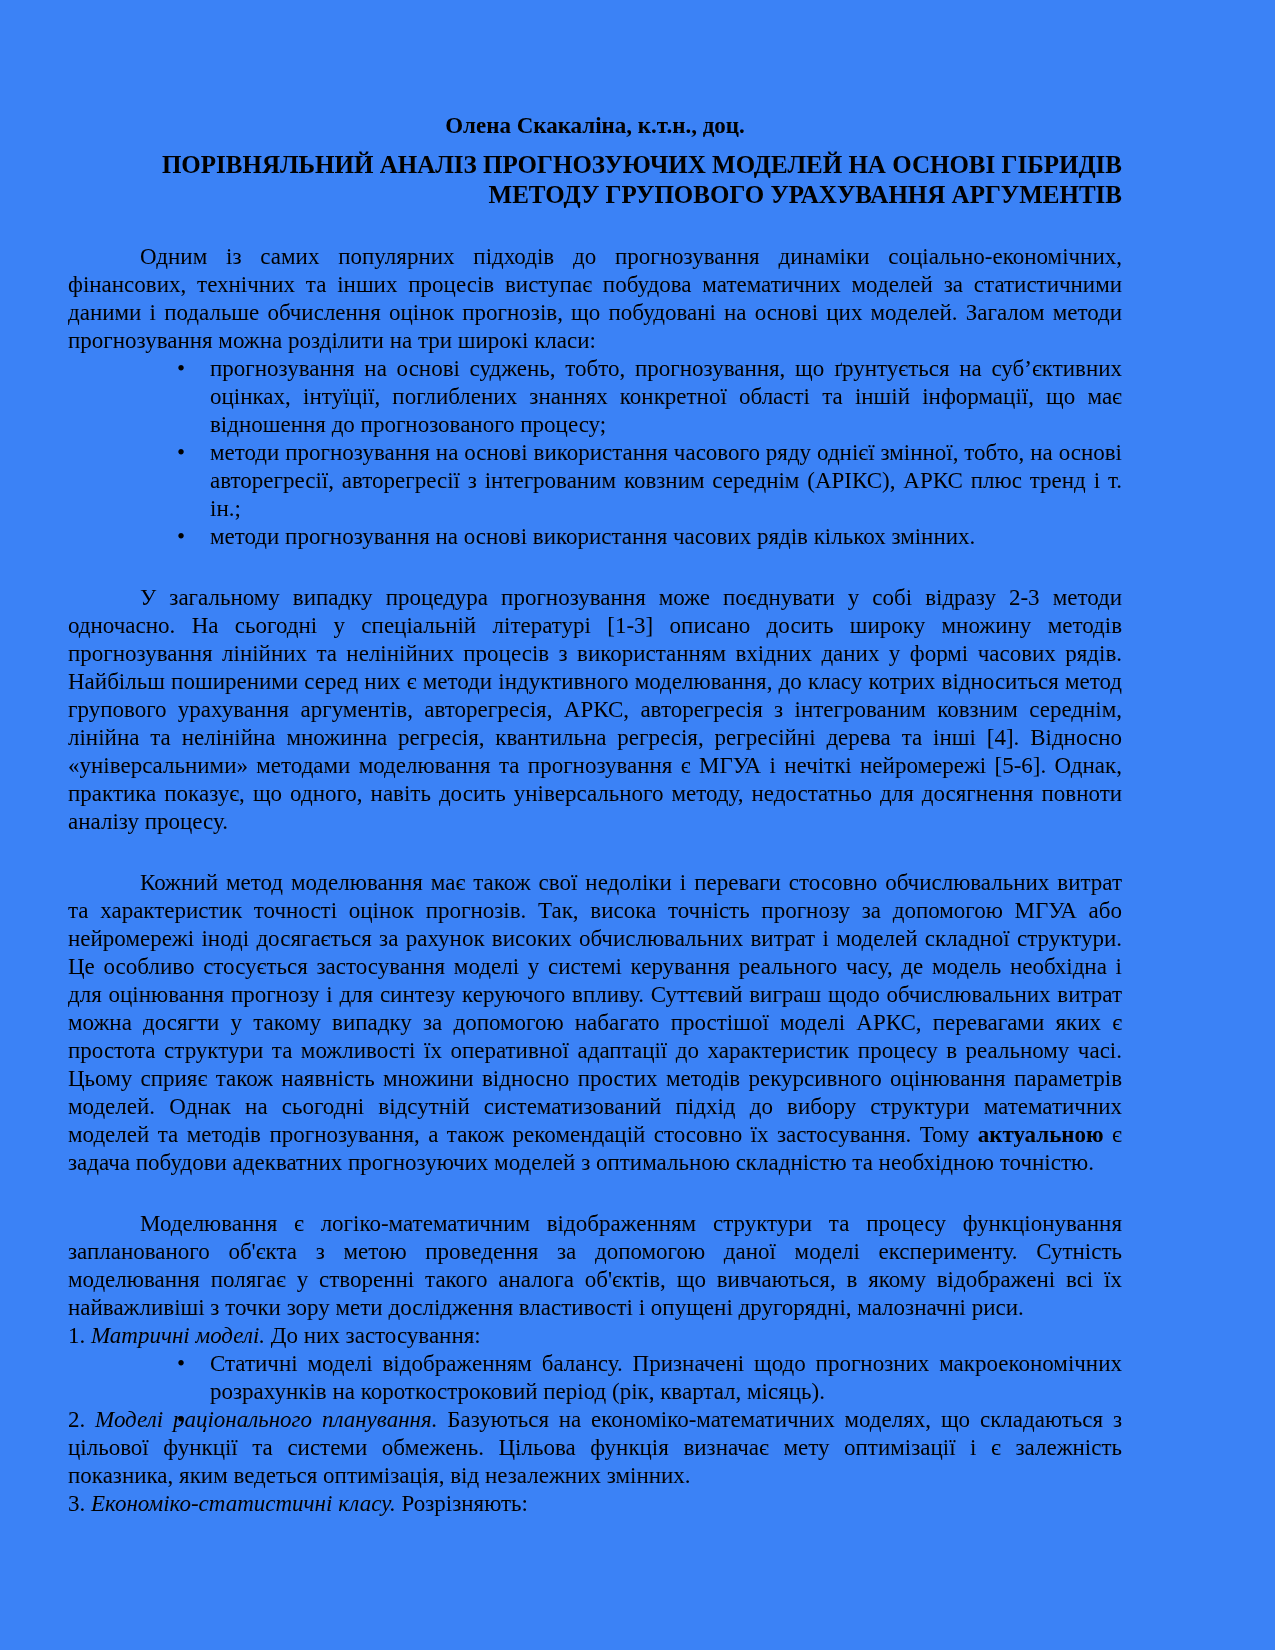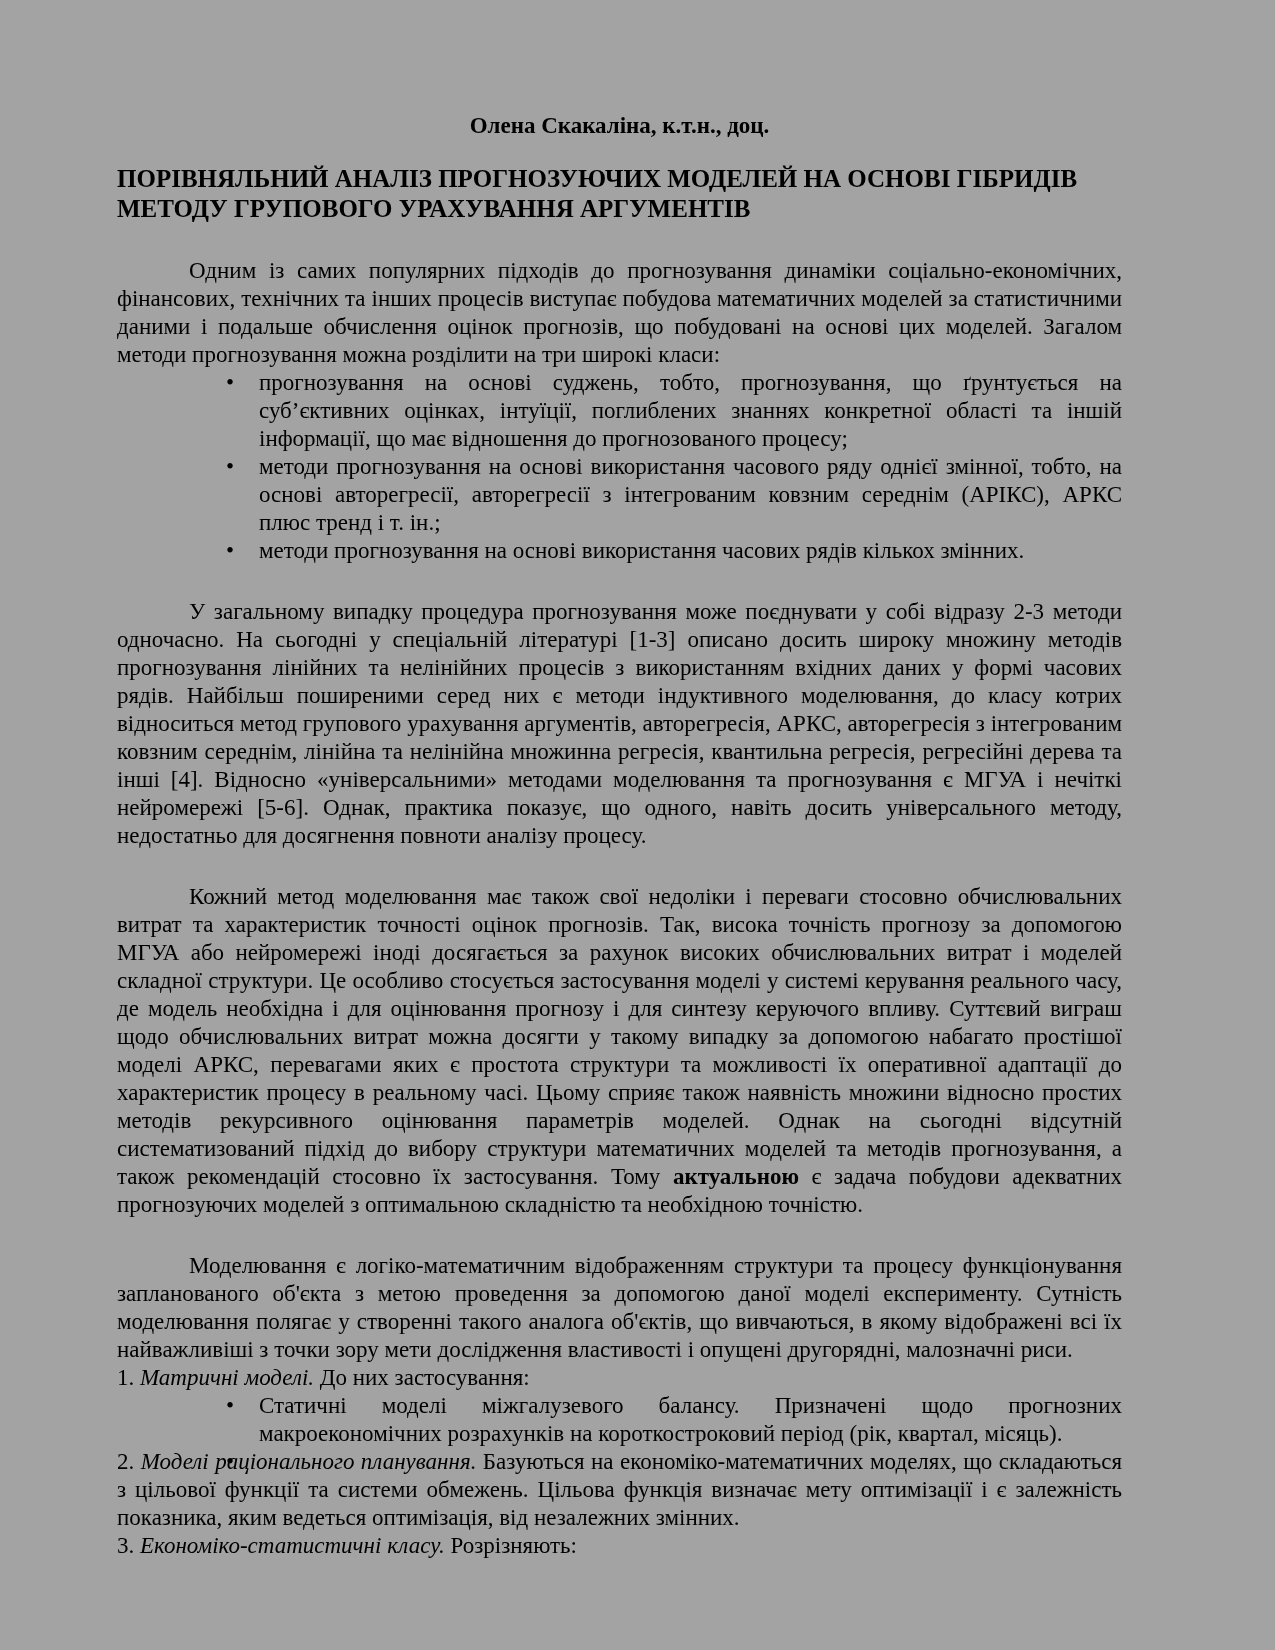--- a/index.html
+++ b/index.html
@@ -1,36 +1,36 @@
 <!DOCTYPE html>
 <html lang="uk"><head>
 <meta charset="utf-8">
 <style>
   html, body { margin: 0; padding: 0; background: #ffffff; }
   .page {
     position: relative;
     width: 1275px;
     height: 1650px;
     margin: 0 auto;
-    background: #a3a3a3;
+    background: #3b82f6;
     box-sizing: border-box;
-    padding: 112px 153px 0 117px;
+    padding: 112px 153px 0 68px;
     font-family: "Liberation Serif", "DejaVu Serif", serif;
     color: #000000;
     overflow: hidden;
   }
   .author {
     text-align: center;
     font-weight: bold;
     font-size: 23px;
     line-height: 28px;
   }
   .doc-title {
-    margin-top: 24px;
-    text-align: left;
+    margin-top: 10px;
+    text-align: right;
     font-weight: bold;
     font-size: 25px;
     line-height: 30px;
   }
   .body-text {
     margin-top: 30px;
     font-size: 23px;
     line-height: 28px;
     text-align: justify;
   }
@@ -86,21 +86,21 @@
     <p class="indent"><span>Кожний метод моделювання має також свої недоліки і переваги стосовно обчислювальних витрат та характеристик точності оцінок прогнозів. Так, висока точність прогнозу за допомогою МГУА або нейромережі іноді досягається за рахунок високих обчислювальних витрат і моделей складної структури. Це особливо стосується застосування моделі у системі керування реального часу, де модель необхідна і для оцінювання прогнозу і для синтезу керуючого впливу. Суттєвий виграш щодо обчислювальних витрат можна досягти у такому випадку за допомогою набагато простішої моделі АРКС, перевагами яких є простота структури та можливості їх оперативної адаптації до характеристик процесу в реальному часі. Цьому сприяє також наявність множини відносно простих методів рекурсивного оцінювання параметрів моделей. Однак на сьогодні відсутній систематизований підхід до вибору структури математичних моделей та методів прогнозування, а також рекомендацій стосовно їх застосування.  Тому </span><b>актуальною</b><span> є задача побудови адекватних прогнозуючих моделей з оптимальною складністю та необхідною точністю.</span></p>
 
     <p class="indent">Моделювання є логіко-математичним відображенням структури та процесу функціонування запланованого об'єкта з метою проведення за допомогою даної моделі експерименту. Сутність моделювання полягає у створенні такого аналога об'єктів, що вивчаються, в якому відображені всі їх найважливіші з точки зору мети дослідження властивості і опущені другорядні, малозначні риси.</p>
 
 
     <p><span>1. </span><span class="lead-italic">Матричні моделі.</span><span> До них застосування:</span></p>
 
     <ul class="bullets">
       <li>
         <span class="bullet">•</span>
-        <span>Статичні моделі міжгалузевого балансу. Призначені щодо прогнозних макроекономічних розрахунків на короткостроковий період (рік, квартал, місяць).</span>
+        <span>Статичні моделі відображенням балансу. Призначені щодо прогнозних макроекономічних розрахунків на короткостроковий період (рік, квартал, місяць).</span>
       </li>
       <li>
         <span class="bullet">•</span>
       </li>
     </ul>
 
     <p><span>2. </span><span class="lead-italic">Моделі раціонального планування.</span><span> Базуються на економіко-математичних моделях, що складаються з цільової функції та системи обмежень. Цільова функція визначає мету оптимізації і є залежність показника, яким ведеться оптимізація, від незалежних змінних.</span></p>
 
     <p><span>3. </span><span class="lead-italic">Економіко-статистичні класу.</span><span> Розрізняють:</span></p>
 

